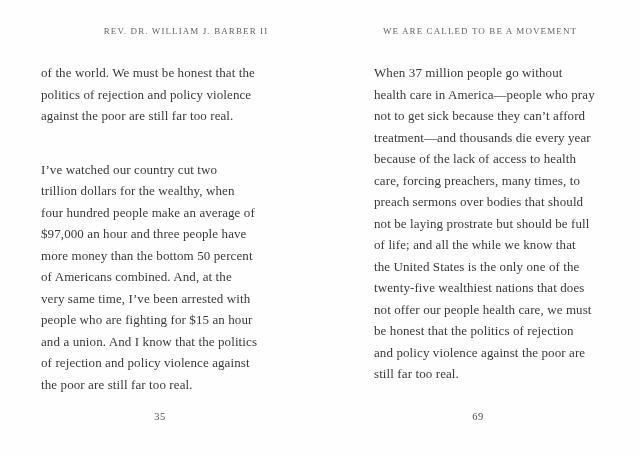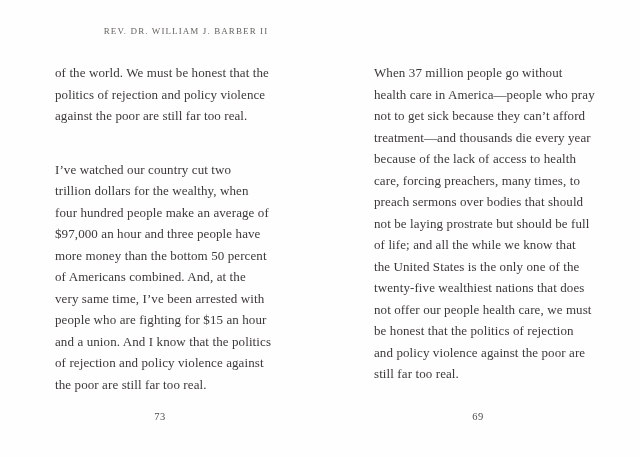--- a/index.html
+++ b/index.html
@@ -27,21 +27,21 @@
     color: #666460;
     text-transform: uppercase;
   }
   .running-head.left  { left: 186px; }
   .running-head.right { left: 480px; }
   .textblock {
     position: absolute;
     top: 62px;
     width: 270px;
   }
-  .textblock.left  { left: 55px;  }
+  .textblock.left  { left: 41px;  }
   .textblock.right { left: 374px; }
   .textblock p {
     white-space: pre-line;
     font-size: 13px;
     line-height: 21.5px;
     letter-spacing: 0.1px;
     color: #3c3a38;
   }
   .textblock p + p { margin-top: 32px; }
   .folio {
@@ -55,20 +55,21 @@
   .folio.left  { left: 160px; }
   .folio.right { left: 478px; }
 </style>
 </head>
 <body>
 
 <div class="spread">
 
   <div class="running-head left">REV. DR. WILLIAM J. BARBER II</div>
 
+  <div class="running-head right">WE ARE CALLED TO BE A MOVEMENT</div>
 
   <div class="textblock left">
     <p>of the world. We must be honest that the
 politics of rejection and policy violence
 against the poor are still far too real.</p>
     <p>I’ve watched our country cut two
 trillion dollars for the wealthy, when
 four hundred people make an average of
 $97,000 an hour and three people have
 more money than the bottom 50 percent
@@ -91,17 +92,17 @@
 not be laying prostrate but should be full
 of life; and all the while we know that
 the United States is the only one of the
 twenty-five wealthiest nations that does
 not offer our people health care, we must
 be honest that the politics of rejection
 and policy violence against the poor are
 still far too real.</p>
   </div>
 
-  <div class="folio left">73</div>
+  <div class="folio left">35</div>
 
   <div class="folio right">69</div>
 
 </div>
 
 </body></html>

